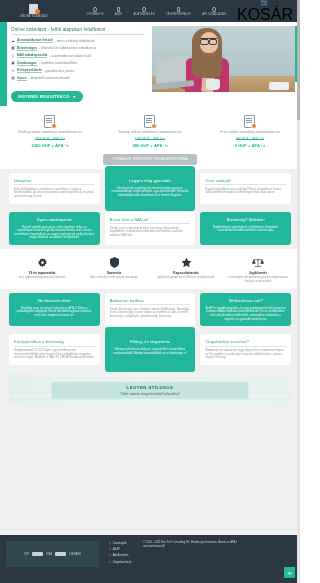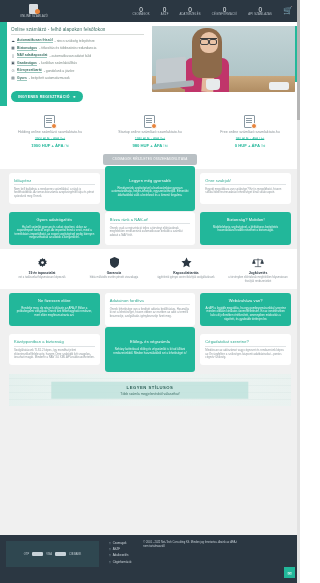--- a/index.html
+++ b/index.html
@@ -180,20 +180,21 @@
         <div class="num">0</div>
         <div class="lbl">CÉGINFORMÁCIÓ</div>
       </div>
       <div class="navitem">
         <div class="num">0</div>
         <div class="lbl">API SZÁMLÁZÁS</div>
       </div>
       <div class="cart">
 
         <div class="cart-glyph">🛒</div>
+        <div class="lbl">KOSÁR</div>
       </div>
     </div>
   </div>
 
   <div class="hero">
     <div class="hero-left-band"></div>
     <div class="hero-left">
       <div class="hero-title">Online számlázó - felhő alapokon felsőfokon</div>
       <ul class="hero-list">
         <li>

